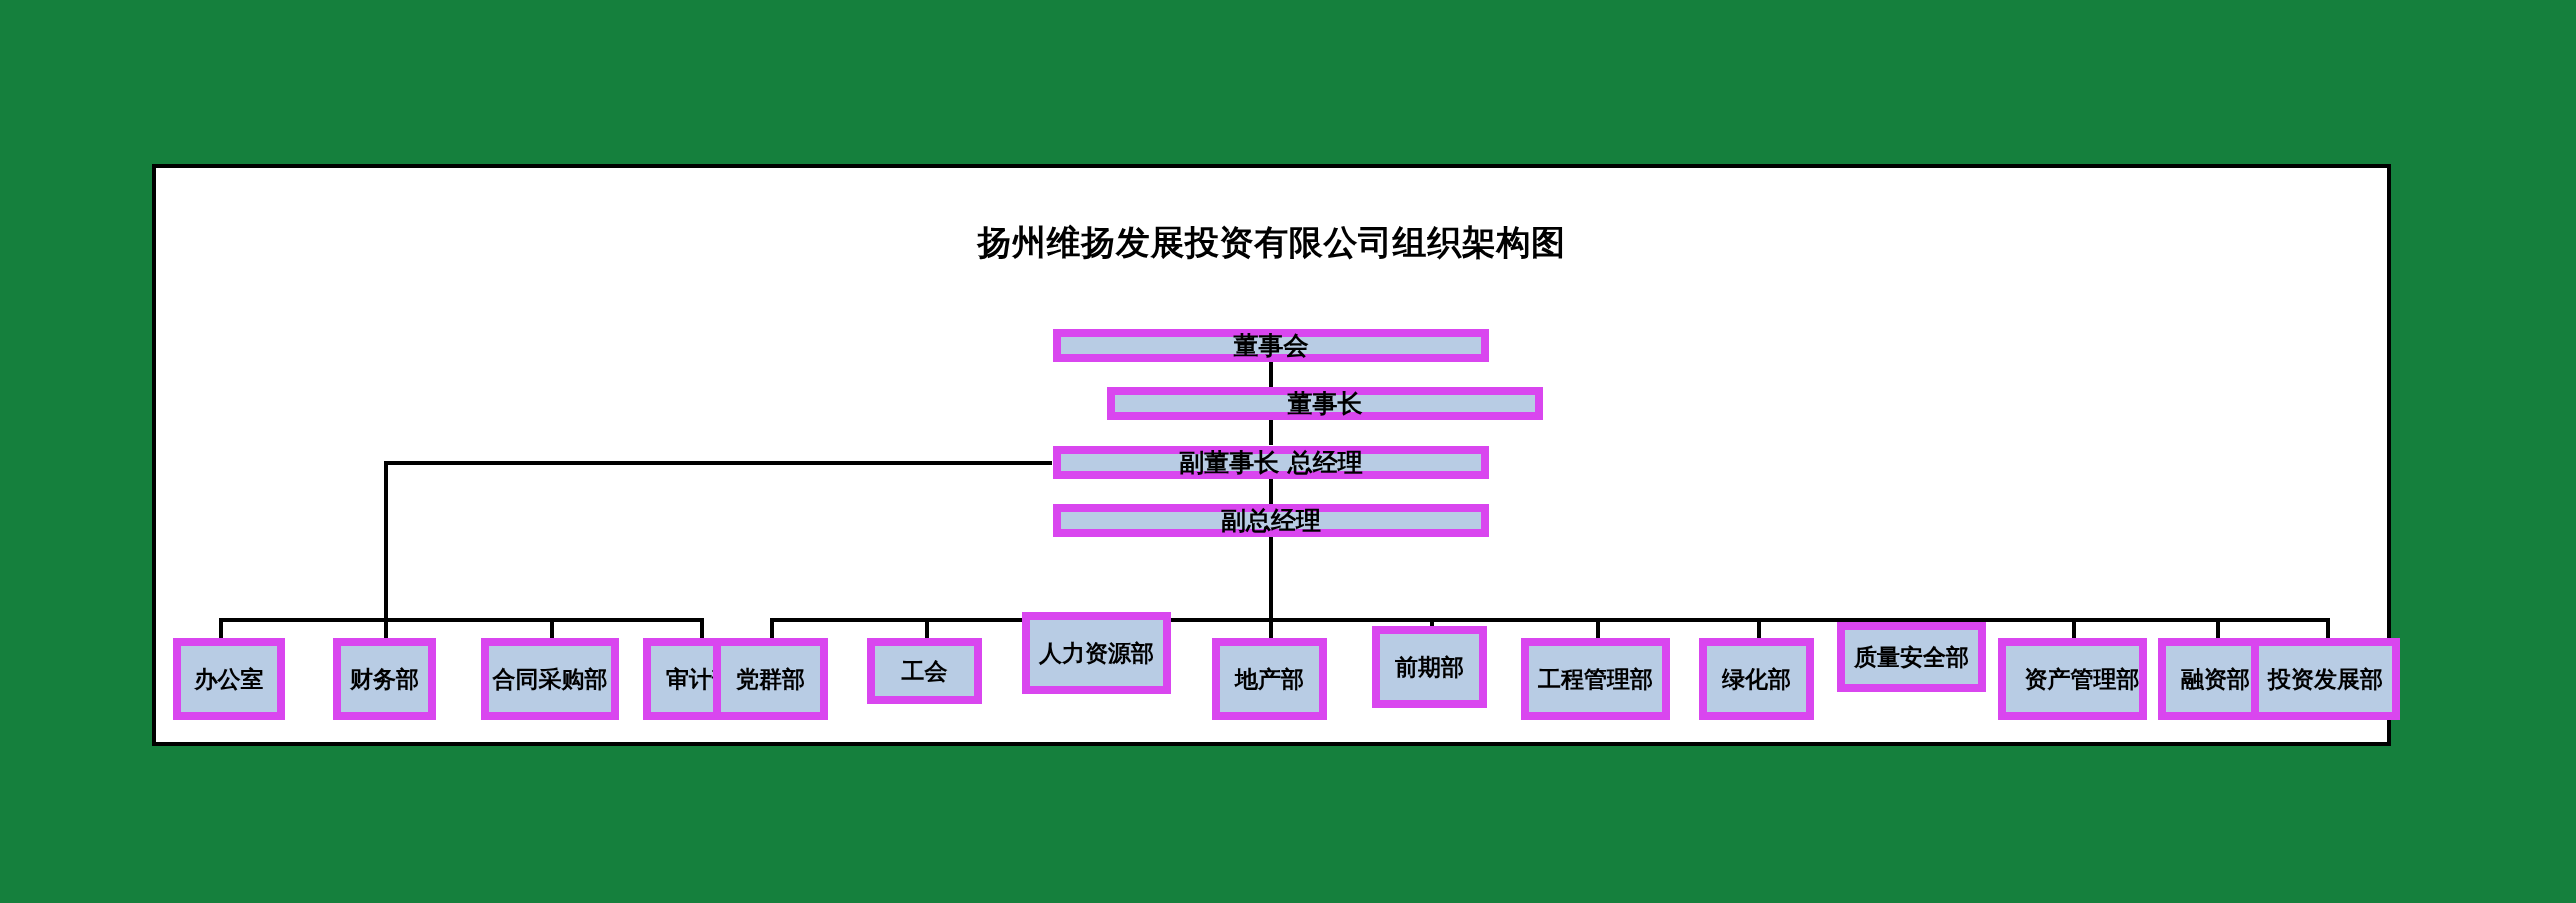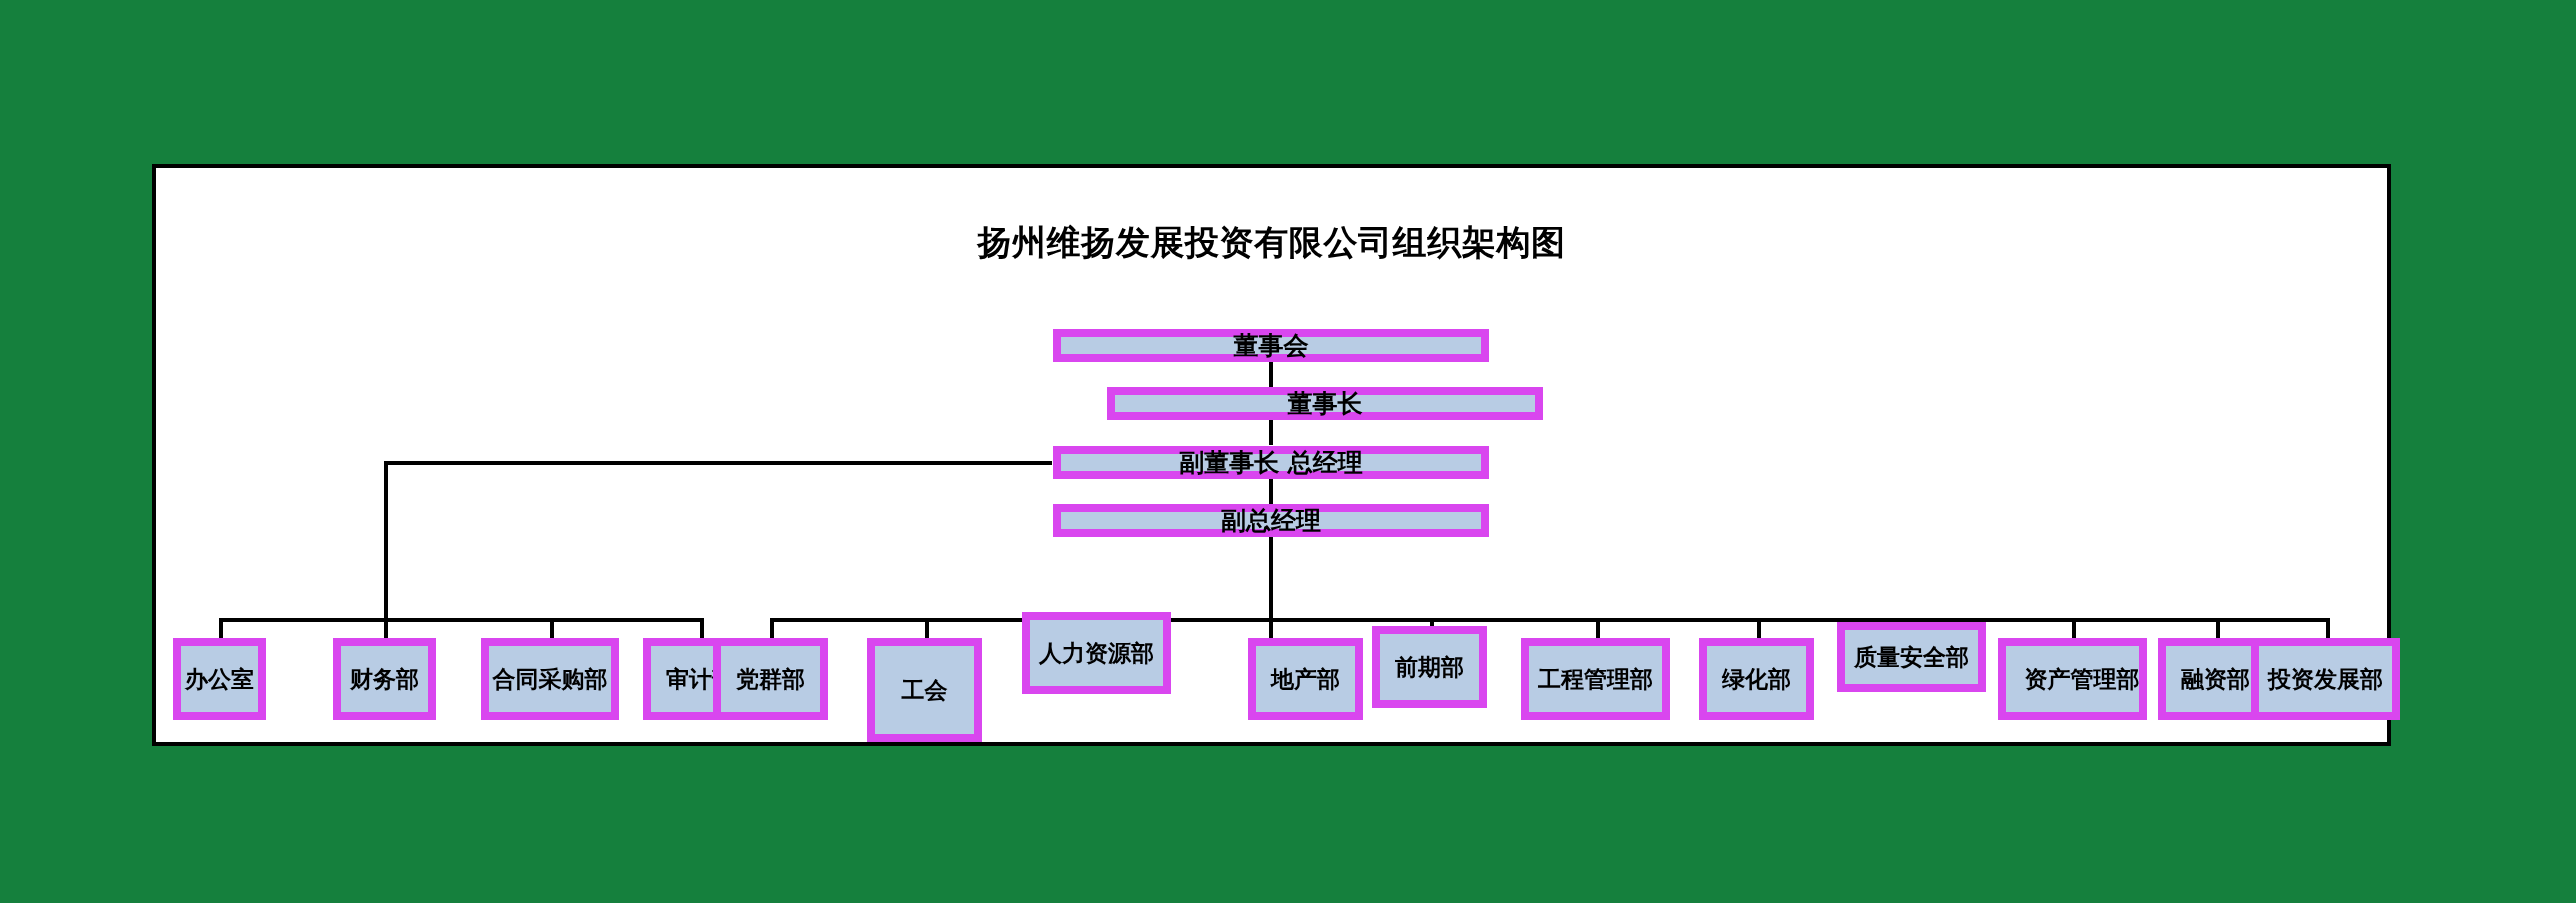--- a/index.html
+++ b/index.html
@@ -89,49 +89,49 @@
     <div class="vline" style="left:941px;top:450px;height:24px;"></div>
     <div class="vline" style="left:1113px;top:450px;height:24px;"></div>
     <div class="vline" style="left:1274px;top:450px;height:24px;"></div>
     <div class="vline" style="left:1440px;top:450px;height:24px;"></div>
     <div class="vline" style="left:1601px;top:450px;height:24px;"></div>
     <div class="vline" style="left:1756px;top:450px;height:24px;"></div>
     <div class="vline" style="left:1916px;top:450px;height:24px;"></div>
     <div class="vline" style="left:2060px;top:450px;height:24px;"></div>
     <div class="vline" style="left:2170px;top:450px;height:24px;"></div>
 
-    <div class="node dept-node" style="left:17px;top:470px;width:93px;height:82px;">
+    <div class="node dept-node" style="left:17px;top:470px;width:112px;height:82px;">
       <span>办公室</span>
     </div>
 
     <div class="node dept-node" style="left:177px;top:470px;width:103px;height:82px;">
       <span>财务部</span>
     </div>
 
     <div class="node dept-node" style="left:325px;top:470px;width:138px;height:82px;">
       <span>合同采购部</span>
     </div>
 
     <div class="node dept-node" style="left:487px;top:470px;width:115px;height:82px;">
       <span>审计部</span>
     </div>
 
     <div class="node dept-node" style="left:557px;top:470px;width:115px;height:82px;">
       <span>党群部</span>
     </div>
 
-    <div class="node dept-node" style="left:711px;top:470px;width:115px;height:104px;">
+    <div class="node dept-node" style="left:711px;top:470px;width:115px;height:66px;">
       <span>工会</span>
     </div>
 
     <div class="node dept-node" style="left:866px;top:444px;width:149px;height:82px;">
       <span>人力资源部</span>
     </div>
 
-    <div class="node dept-node" style="left:1092px;top:470px;width:115px;height:82px;">
+    <div class="node dept-node" style="left:1056px;top:470px;width:115px;height:82px;">
       <span>地产部</span>
     </div>
 
     <div class="node dept-node" style="left:1216px;top:458px;width:115px;height:82px;">
       <span>前期部</span>
     </div>
 
     <div class="node dept-node" style="left:1365px;top:470px;width:149px;height:82px;">
       <span>工程管理部</span>
     </div>

